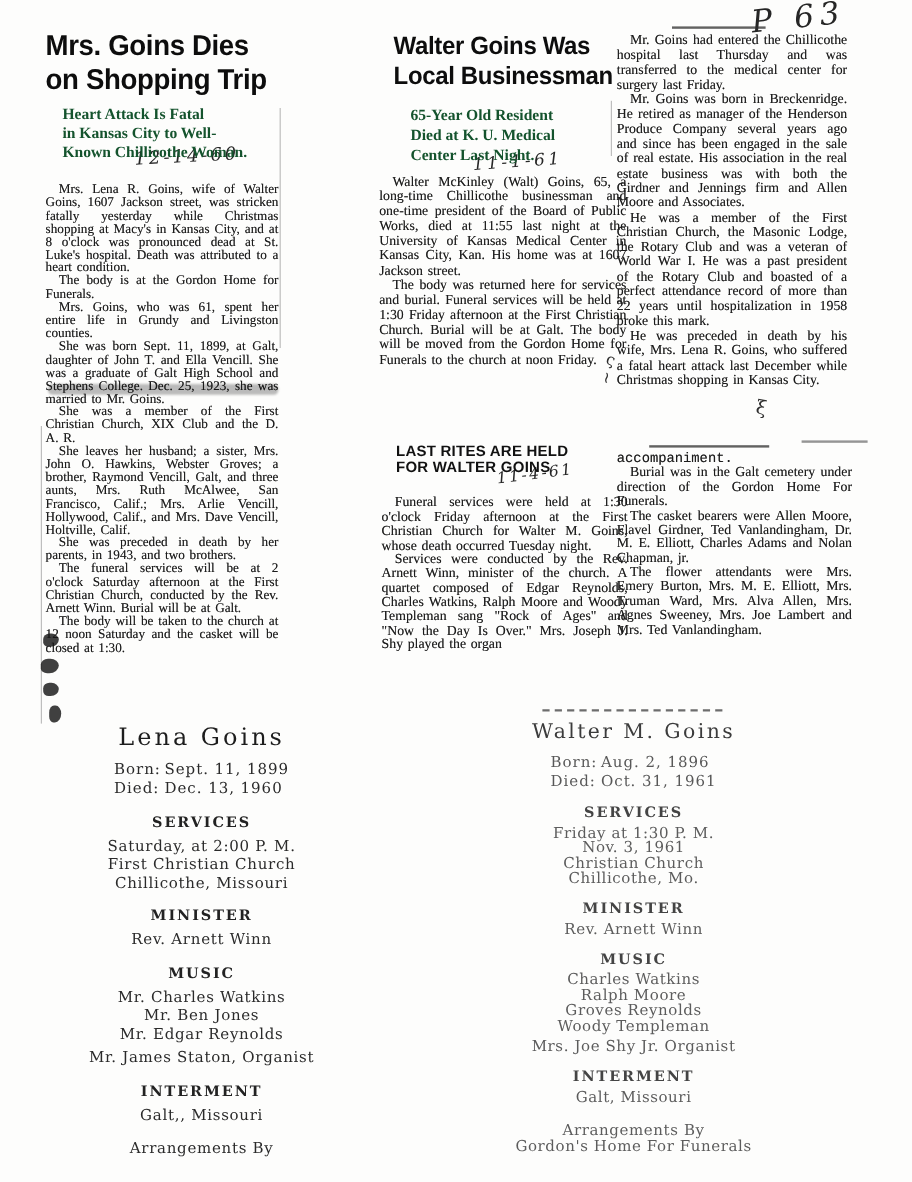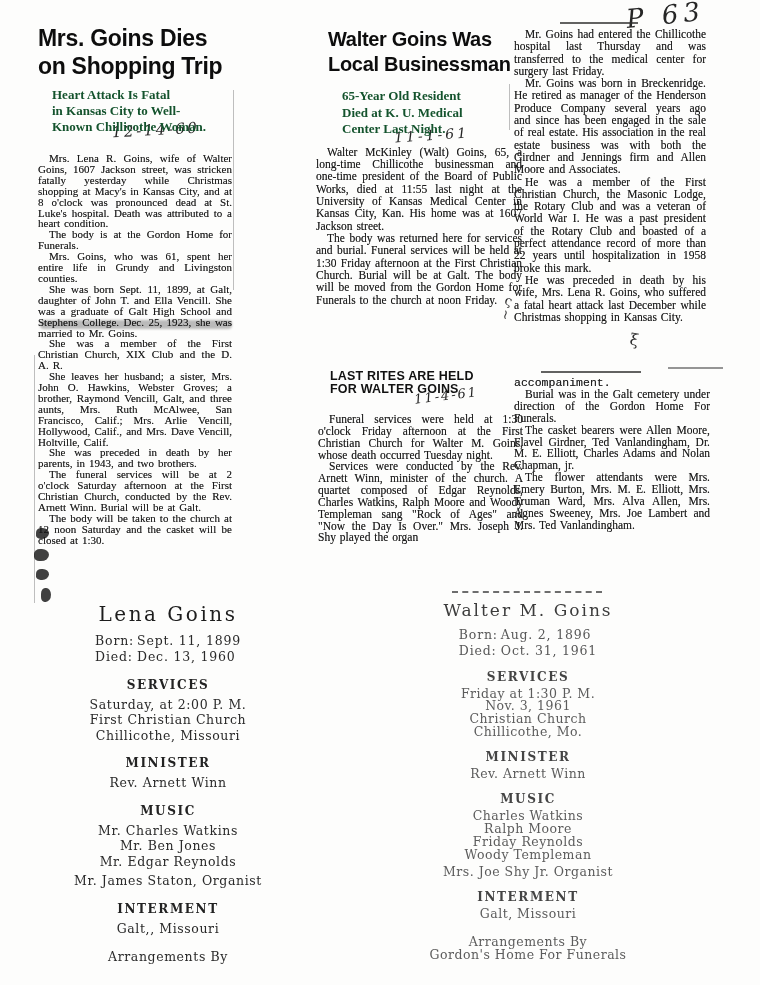--- a/index.html
+++ b/index.html
@@ -164,21 +164,21 @@
     <h3>SERVICES</h3>
     <div class="line">Friday at 1:30 P. M.</div>
     <div class="line">Nov. 3, 1961</div>
     <div class="line">Christian Church</div>
     <div class="line">Chillicothe, Mo.</div>
     <h3>MINISTER</h3>
     <div class="line">Rev. Arnett Winn</div>
     <h3>MUSIC</h3>
     <div class="line">Charles Watkins</div>
     <div class="line">Ralph Moore</div>
-    <div class="line">Friday Reynolds</div>
+    <div class="line">Groves Reynolds</div>
     <div class="line">Woody Templeman</div>
     <div class="line organist">Mrs. Joe Shy Jr.  Organist</div>
     <h3>INTERMENT</h3>
     <div class="line">Galt, Missouri</div>
     <div class="arr">
       <div class="line">Arrangements By</div>
       <div class="line">Gordon's Home For Funerals</div>
     </div>
   </div>
 

